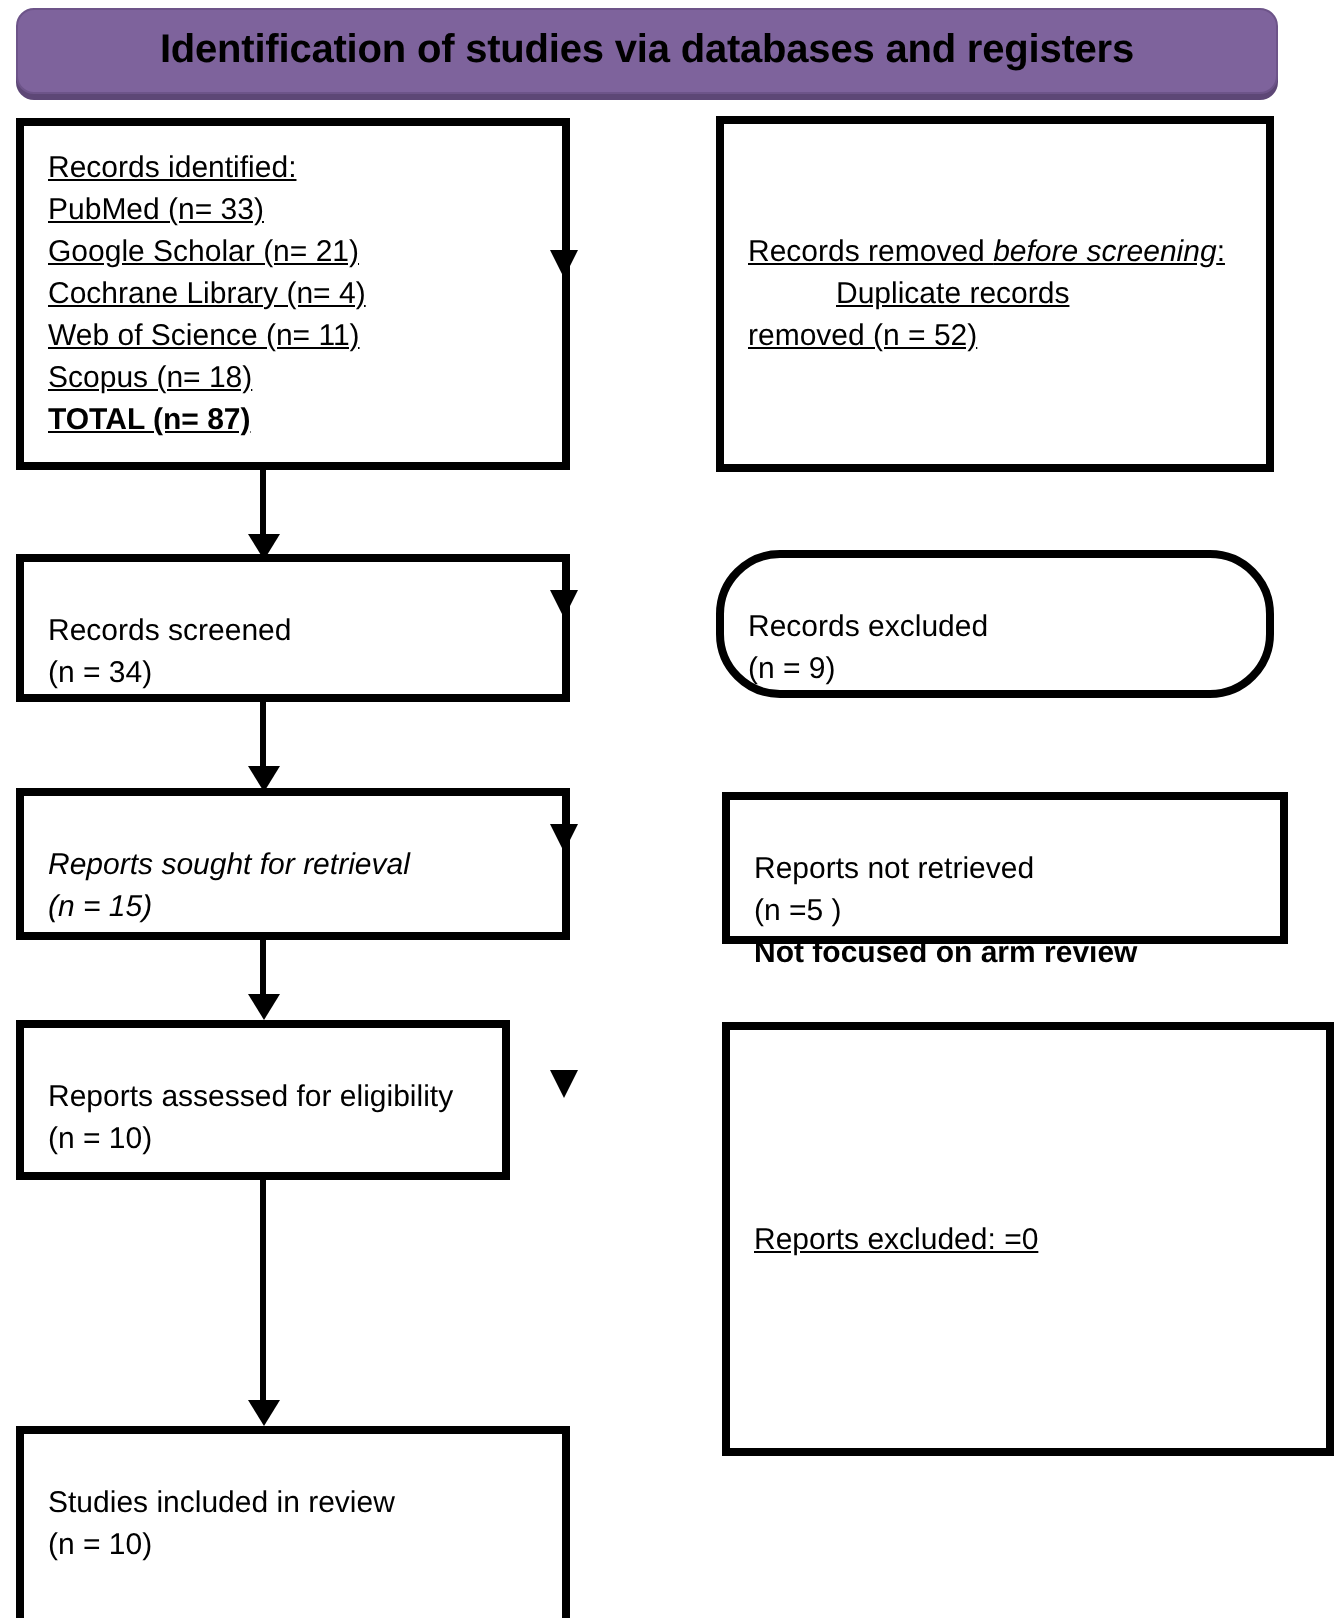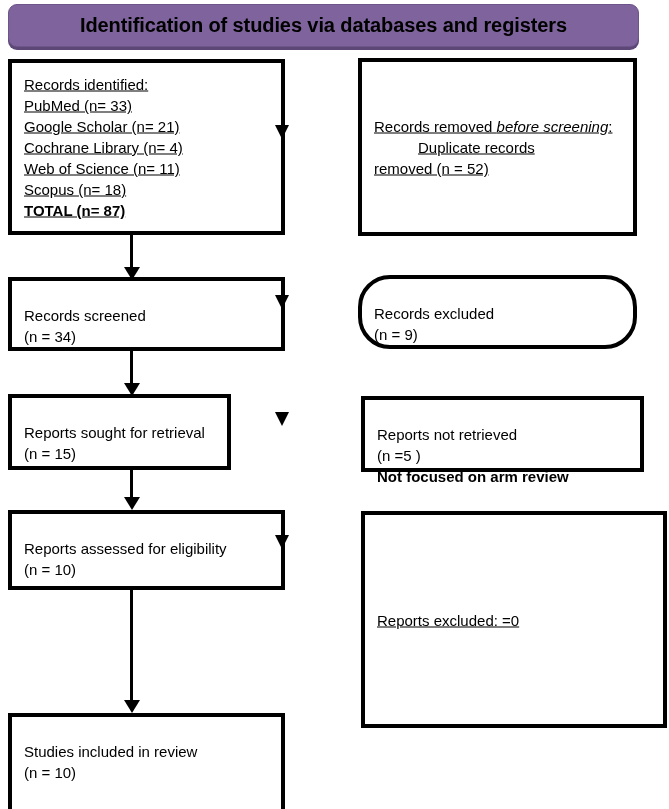--- a/index.html
+++ b/index.html
@@ -66,23 +66,23 @@
   }
   .bold { font-weight: bold; }
   .ital { font-style: italic; }
   .indent { padding-left: 44px; }
 
   
   #box-identified      { left: 8px;   top: 59px;  width: 277px; height: 176px; }
   #box-removed         { left: 358px; top: 58px;  width: 279px; height: 178px; }
   #box-screened        { left: 8px;   top: 277px; width: 277px; height: 74px;  }
   #box-excluded        { left: 358px; top: 275px; width: 279px; height: 74px; border-radius: 32px;  }
-  #box-sought          { left: 8px;   top: 394px; width: 223px; height: 76px;  }
+  #box-sought          { left: 8px;   top: 394px; width: 277px; height: 76px; font-style: italic;  }
   #box-notretrieved    { left: 361px; top: 396px; width: 283px; height: 76px; padding-left: 39px;  }
-  #box-assessed        { left: 8px;   top: 510px; width: 277px; height: 80px;  }
+  #box-assessed        { left: 8px;   top: 510px; width: 247px; height: 80px;  }
   #box-repexcluded     { left: 361px; top: 511px; width: 306px; height: 217px; }
   #box-included        { left: 8px;   top: 713px; width: 277px; height: 100px; }
 
   
   .vline {
     position: absolute;
     width: 3px;
     background: #000000;
   }
   .varrow {

